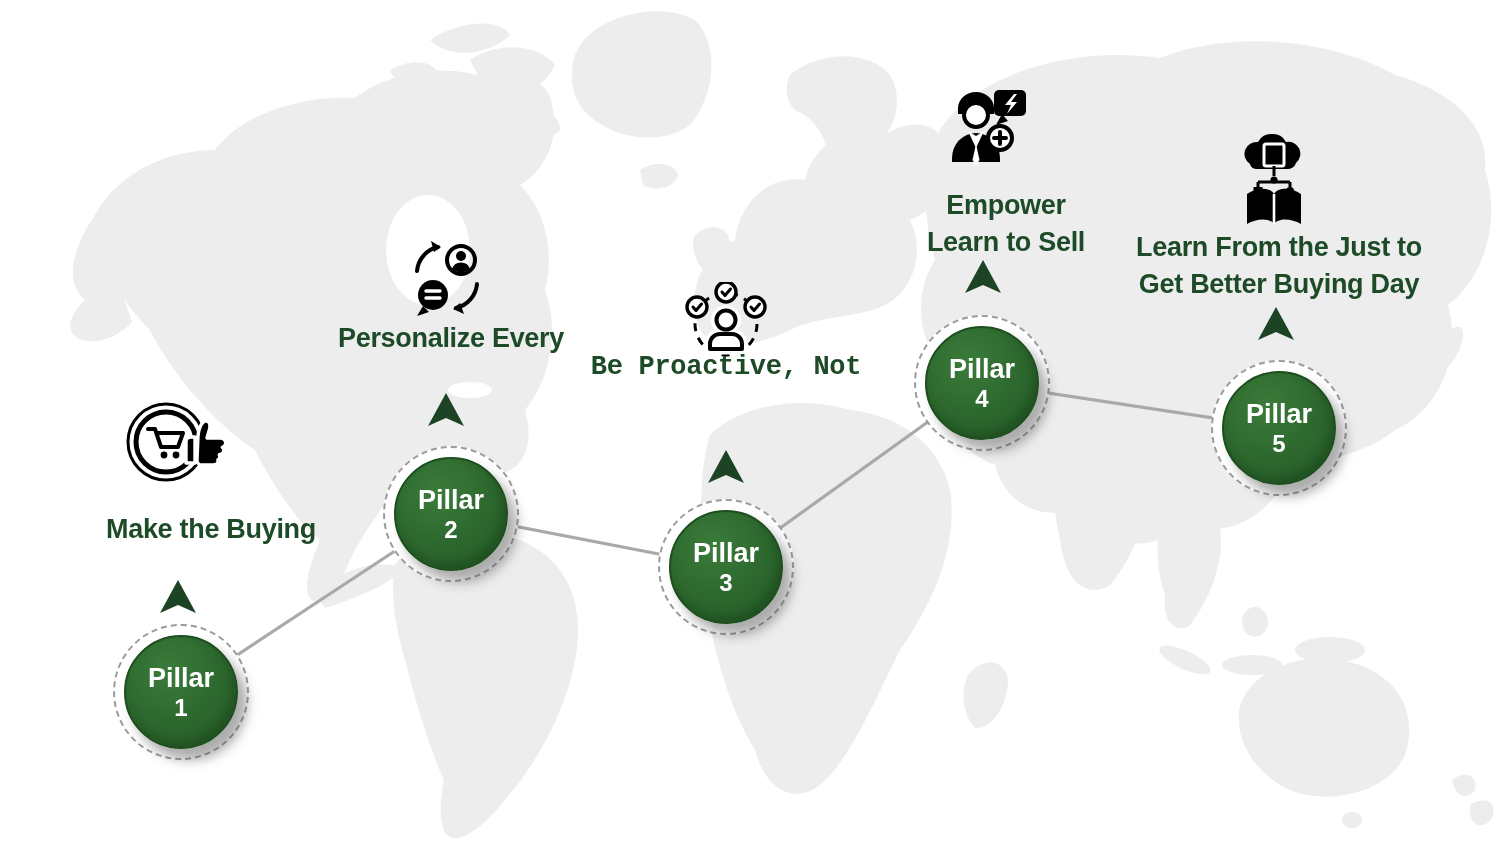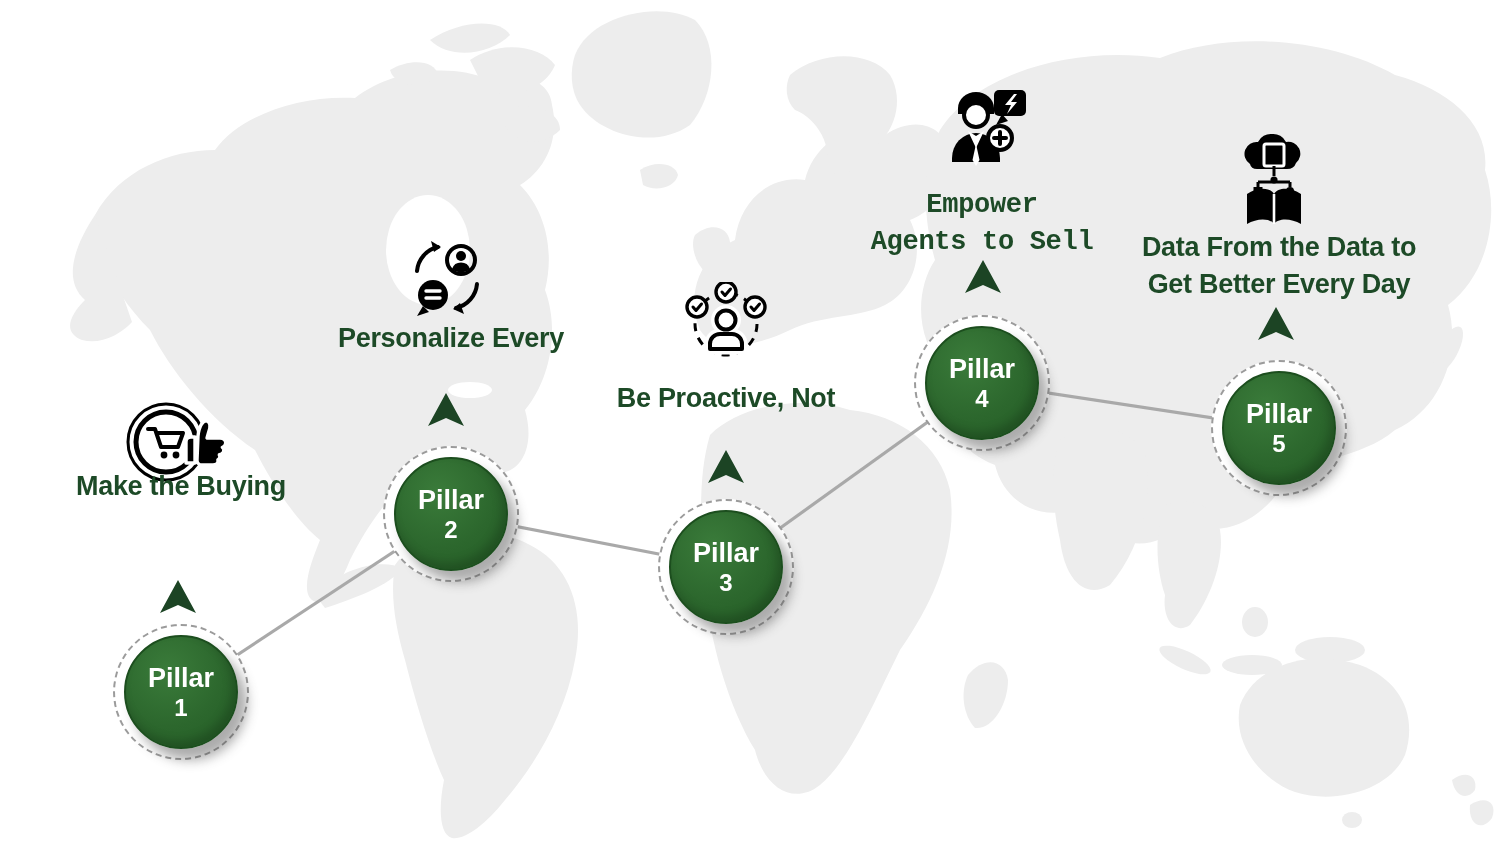--- a/index.html
+++ b/index.html
@@ -17,27 +17,27 @@
   .ball{width:110px;height:110px;border-radius:50%;
         background:radial-gradient(circle at 38% 30%, #3a7b3a 0%, #2c672d 55%, #235d25 100%);
         border:2px solid #1c4e1e;
         box-shadow:9px 11px 12px rgba(70,70,70,0.45), inset -4px -6px 10px rgba(0,0,0,0.18);
         color:#fff;display:flex;flex-direction:column;align-items:center;justify-content:center;
         font-weight:700;text-align:right;}
   .pname{font-size:27px;line-height:31px;}
   .pnum{font-size:24px;line-height:27px;}
   .icon{position:absolute;}
   
-  .p1-icon{left:126px;top:400px;} .p1-heading{left:1px;top:468px;width:360px;}
+  .p1-icon{left:126px;top:400px;} .p1-heading{left:1px;top:511px;width:360px;padding-left:30px;}
   .p1-tri{left:160px;top:580px;}  .p1-ring{left:113px;top:624px;}
   .p2-icon{left:411px;top:240px;} .p2-heading{left:271px;top:320px;width:360px;}
   .p2-tri{left:428px;top:393px;}  .p2-ring{left:383px;top:446px;}
-  .p3-icon{left:682px;top:282px;} .p3-heading{left:546px;top:380px;width:360px;}
+  .p3-icon{left:682px;top:282px;} .p3-heading{left:546px;top:349px;width:360px;font-family:Liberation Mono, monospace;}
   .p3-tri{left:708px;top:450px;}  .p3-ring{left:658px;top:499px;}
-  .p4-icon{left:944px;top:88px;}  .p4-heading{left:802px;top:187px;width:360px;font-family:Liberation Mono, monospace;}
+  .p4-icon{left:944px;top:88px;}  .p4-heading{left:826px;top:187px;width:360px;}
   .p4-tri{left:965px;top:260px;}  .p4-ring{left:914px;top:315px;}
   .p5-icon{left:1236px;top:132px;}.p5-heading{left:1069px;top:229px;width:420px;}
   .p5-tri{left:1258px;top:307px;} .p5-ring{left:1211px;top:360px;}
 </style>
 </head>
 <body>
 
 <div class="canvas">
 
   <svg class="layer" width="1504" height="846" viewBox="0 0 1504 846">
@@ -224,21 +224,21 @@
       <circle cx="32" cy="27" r="12" fill="#fff" stroke="#000" stroke-width="4"></circle>
       <path d="M8 70 a24 25 0 0 1 48 0 v4 h-48 z" fill="#000"></path>
       <path d="M32 48 l-8 -5 8 17 8 -17 z" fill="#fff"></path>
       <path d="M32 56 l-3.5 16 3.5 6 3.5 -6 z" fill="#fff"></path>
       <circle cx="56" cy="50" r="12" fill="#fff" stroke="#000" stroke-width="4"></circle>
       <path d="M56 44 v12 M50 50 h12" stroke="#000" stroke-width="4" stroke-linecap="round"></path>
     </svg>
   </div>
   <div class="heading p4-heading">
     <div>Empower</div>
-    <div>Agents to Sell</div>
+    <div>Learn to Sell</div>
   </div>
   <svg class="tri p4-tri" viewBox="0 0 36 34">
     <polygon points="18,0 36,33 18,25 0,33" fill="#1c4424"></polygon>
   </svg>
   <div class="ring p4-ring">
     <div class="ball">
       <div class="pname">Pillar</div>
       <div class="pnum">4</div>
     </div>
   </div>
@@ -256,22 +256,22 @@
       </g>
       <circle cx="38" cy="48" r="3.6" fill="#000"></circle>
       <rect x="17.5" y="55" width="9" height="9" fill="#000"></rect>
       <circle cx="54" cy="59" r="4" fill="#000"></circle>
       <path d="M11 62 c10 -7 23 -7 27 0 v30 c-4 -6 -17 -6 -27 0 z" fill="#000"></path>
       <path d="M65 62 c-10 -7 -23 -7 -27 0 v30 c4 -6 17 -6 27 0 z" fill="#000"></path>
       <line x1="38" y1="62" x2="38" y2="92" stroke="#fff" stroke-width="2.6"></line>
     </svg>
   </div>
   <div class="heading p5-heading">
-    <div>Data From the Data to</div>
-    <div>Get Better Every Day</div>
+    <div>Learn From the Just to</div>
+    <div>Get Better Buying Day</div>
   </div>
   <svg class="tri p5-tri" viewBox="0 0 36 34">
     <polygon points="18,0 36,33 18,25 0,33" fill="#1c4424"></polygon>
   </svg>
   <div class="ring p5-ring">
     <div class="ball">
       <div class="pname">Pillar</div>
       <div class="pnum">5</div>
     </div>
   </div>

